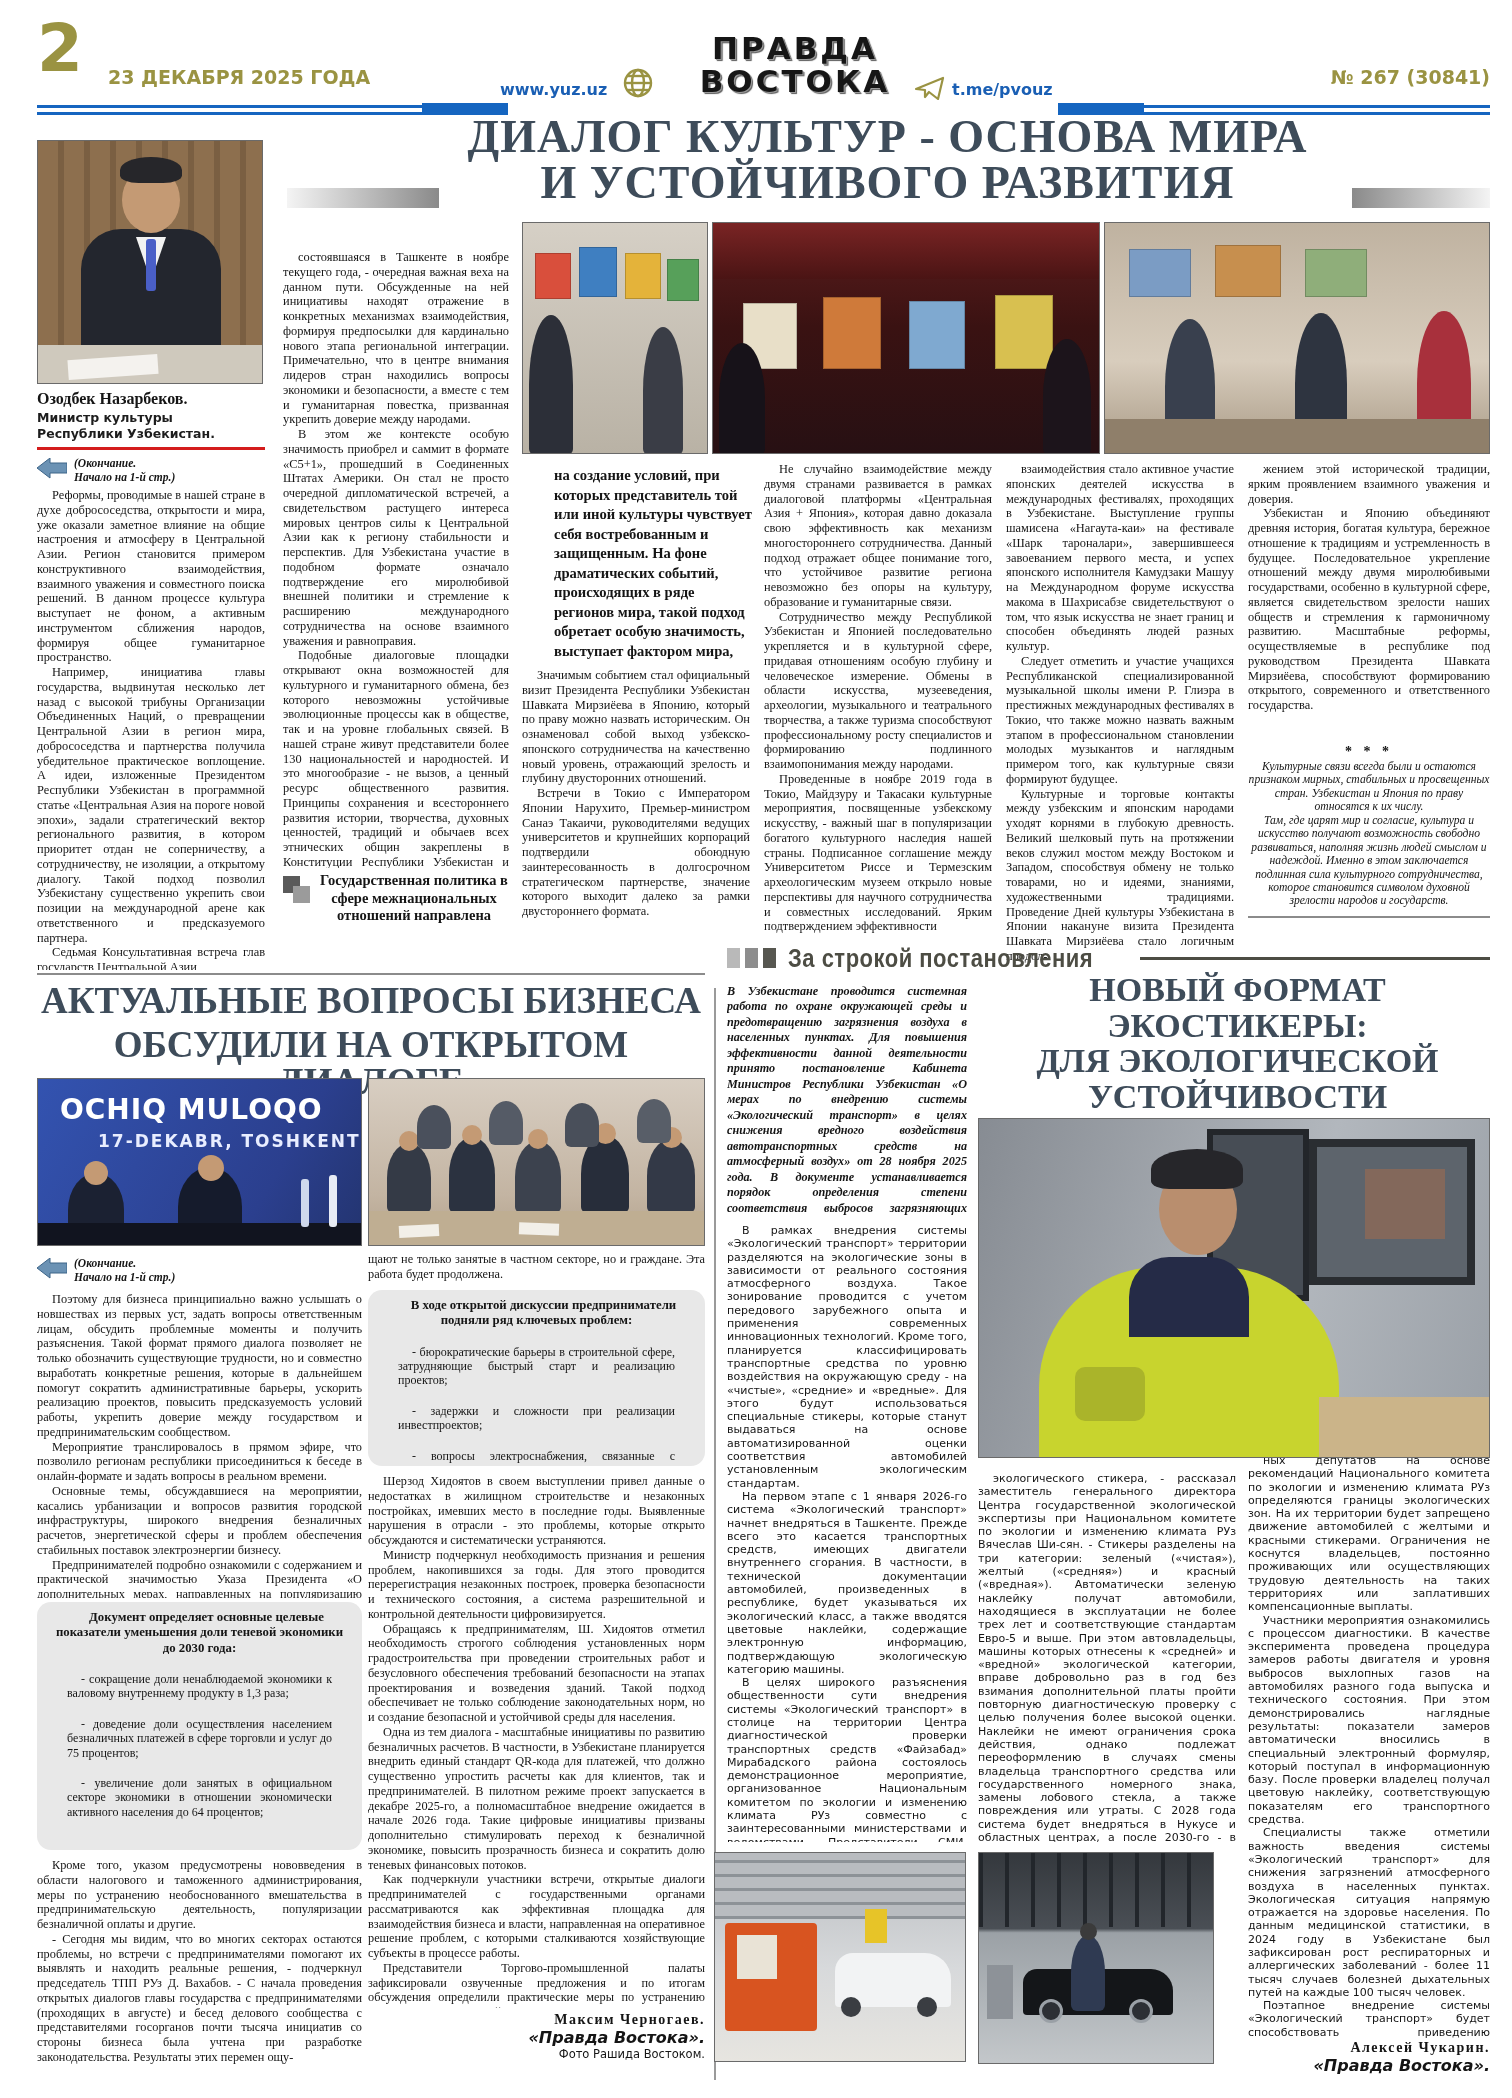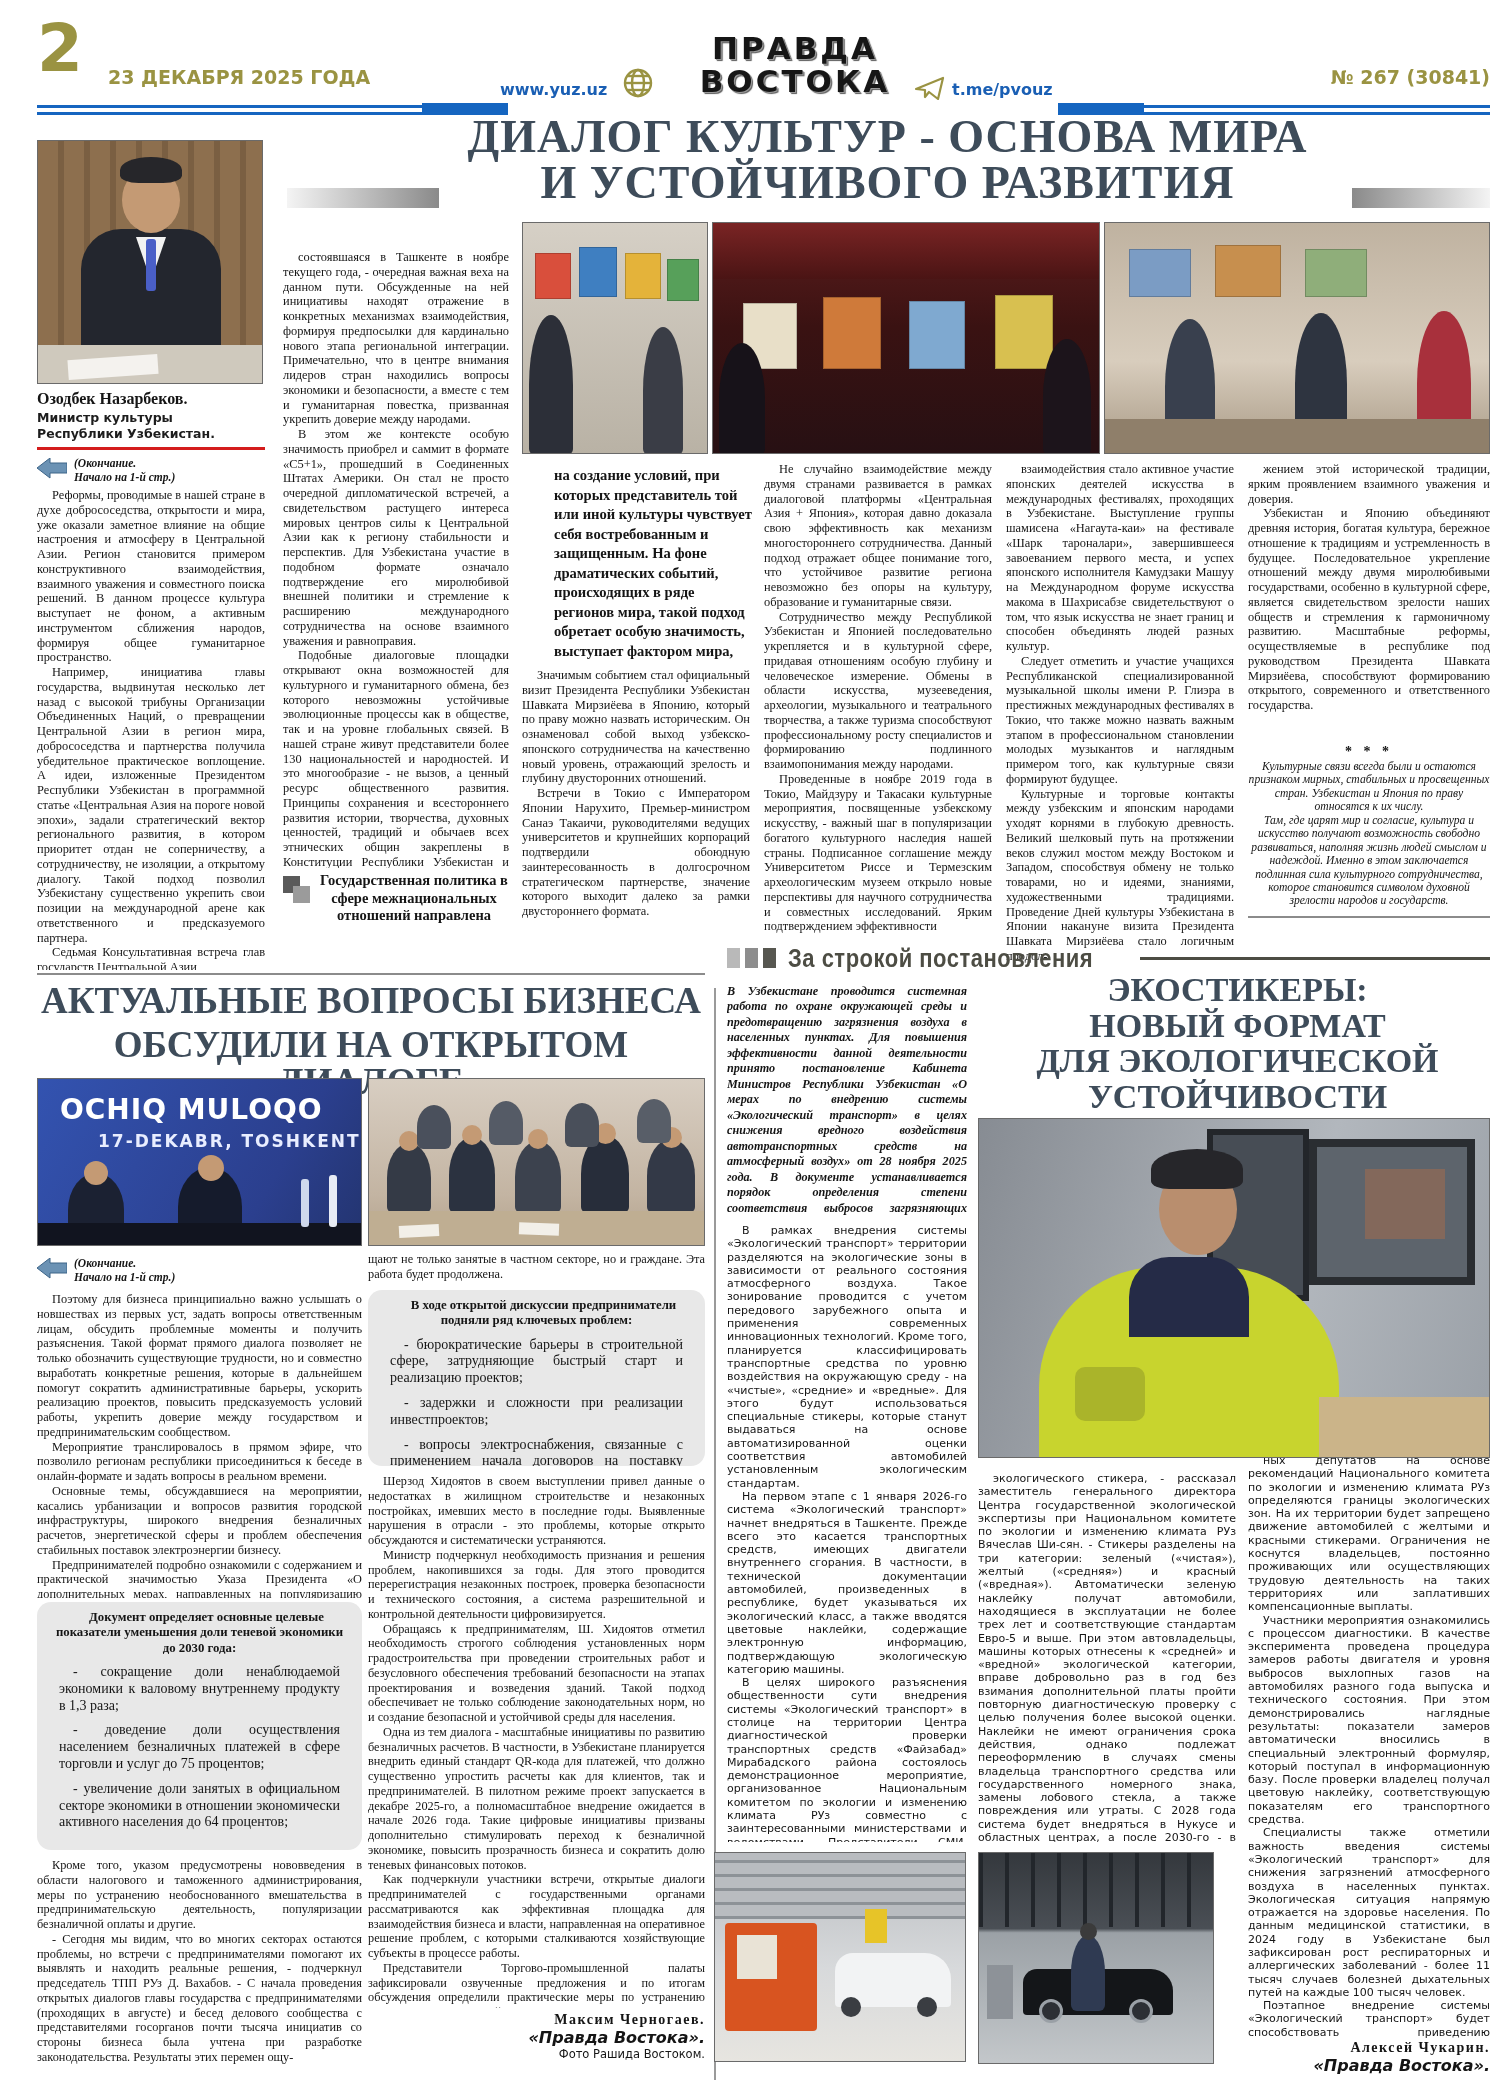--- a/index.html
+++ b/index.html
@@ -29,21 +29,21 @@
   .caption-name{font-weight:bold;font-size:16px;}
   .caption-role{font-family:"DejaVu Sans",sans-serif;font-weight:bold;font-size:12.5px;line-height:1.25;color:#1d1d1d;}
   .cont{font-style:italic;font-weight:bold;font-size:11.5px;line-height:1.25;}
   .quote-label{font-weight:bold;font-size:14.5px;line-height:1.22;text-align:left;}
   .bold-quote{font-weight:bold;font-size:14.6px;line-height:1.34;text-align:left;overflow:hidden;}
   .stars{font-weight:bold;text-align:center;font-size:14px;letter-spacing:4px;}
   .closing{overflow:hidden;text-align:center;}
   .closing p{margin:0;font-style:italic;font-size:11.6px;line-height:1.16;}
   .graybox{background:#e8e8e8;border-radius:14px;overflow:hidden;padding:8px 14px;box-sizing:border-box;}
   .graybox .btitle{font-weight:bold;text-align:center;font-size:12.8px;line-height:1.2;margin:0 0 4px 0;}
-  .graybox p{margin:8px;text-indent:14px;text-align:justify;font-size:14px;line-height:1.2;}
+  .graybox p{margin:16px;text-indent:14px;text-align:justify;font-size:12px;line-height:1.2;}
   .byline{text-align:right;}
   .byline .bname{font-weight:bold;font-size:14px;letter-spacing:1.5px;}
   .byline .bsrc{font-family:"DejaVu Sans",sans-serif;font-weight:bold;font-size:16px;font-style:italic;}
   .byline .bphoto{font-family:"DejaVu Sans",sans-serif;font-size:11.5px;}
   .lead{font-weight:bold;font-style:italic;font-size:12.2px;line-height:1.27;text-align:justify;overflow:hidden;}
   .section-label{font-family:"Liberation Sans",sans-serif;font-weight:bold;font-size:22px;color:#4d4d44;
                  transform:scaleY(1.15);transform-origin:left top;letter-spacing:.5px;white-space:nowrap;}
   .sq{position:absolute;top:0;}
   .vline{background:#9a9a9a;}
   .hline{background:#8b8b8b;}
@@ -293,22 +293,22 @@
 
   <div class="abs" style="left:727px;top:948px;width:52px;height:22px;">
     <div class="sq" style="left:0;width:13px;height:20px;background:#b9b9b9;"></div>
     <div class="sq" style="left:18px;width:13px;height:20px;background:#8d8d8d;"></div>
     <div class="sq" style="left:36px;width:13px;height:20px;background:#575750;"></div>
   </div>
   <div class="abs section-label" style="left:788px;top:944px;">За строкой постановления</div>
   <div class="abs" style="left:1140px;top:957px;width:350px;height:3px;background:#4d4d44;"></div>
 
   <div class="abs hl" style="left:985px;top:972px;width:505px;font-size:34px;line-height:1.05;">
+    <div>НОВЫЙ ФОРМАТ</div>
     <div>ЭКОСТИКЕРЫ:</div>
-    <div>НОВЫЙ ФОРМАТ</div>
     <div>ДЛЯ ЭКОЛОГИЧЕСКОЙ</div>
     <div>УСТОЙЧИВОСТИ</div>
   </div>
 
   <div class="abs lead" style="left:727px;top:984px;width:240px;height:234px;">В Узбекистане проводится системная работа по охране окружающей среды и предотвращению загрязнения воздуха в населенных пунктах. Для повышения эффективности данной деятельности принято постановление Кабинета Министров Республики Узбекистан «О мерах по внедрению системы «Экологический транспорт» в целях снижения вредного воздействия автотранспортных средств на атмосферный воздух» от 28 ноября 2025 года. В документе устанавливается порядок определения степени соответствия выбросов загрязняющих веществ от транспортных средств нормам о вредном воздействии на атмосферный воздух, их классификации по экологическим категориям и выдаче экологических наклеек (стикеров).</div>
   <div class="abs col a3col" style="left:727px;top:1224px;width:240px;height:618px;">
       <p>В рамках внедрения системы «Экологический транспорт» территории разделяются на экологические зоны в зависимости от реального состояния атмосферного воздуха. Такое зонирование проводится с учетом передового зарубежного опыта и применения современных инновационных технологий. Кроме того, планируется классифицировать транспортные средства по уровню воздействия на окружающую среду - на «чистые», «средние» и «вредные». Для этого будут использоваться специальные стикеры, которые станут выдаваться на основе автоматизированной оценки соответствия автомобилей установленным экологическим стандартам.</p>
       <p>На первом этапе с 1 января 2026-го система «Экологический транспорт» начнет внедряться в Ташкенте. Прежде всего это касается транспортных средств, имеющих двигатели внутреннего сгорания. В частности, в технической документации автомобилей, произведенных в республике, будет указываться их экологический класс, а также вводятся цветовые наклейки, содержащие электронную информацию, подтверждающую экологическую категорию машины.</p>
       <p>В целях широкого разъяснения общественности сути внедрения системы «Экологический транспорт» в столице на территории Центра диагностической проверки транспортных средств «Файзабад» Мирабадского района состоялось демонстрационное мероприятие, организованное Национальным комитетом по экологии и изменению климата РУз совместно с заинтересованными министерствами и ведомствами. Представители СМИ, институтов гражданского общества, негосударственных некоммерческих организаций, политических партий и органов самоуправления граждан смогли ознакомиться с процедурой прохождения автотранспортом экспертизы на экологическое соответствие и порядком выдачи цветовых наклеек.</p>
     </div>

